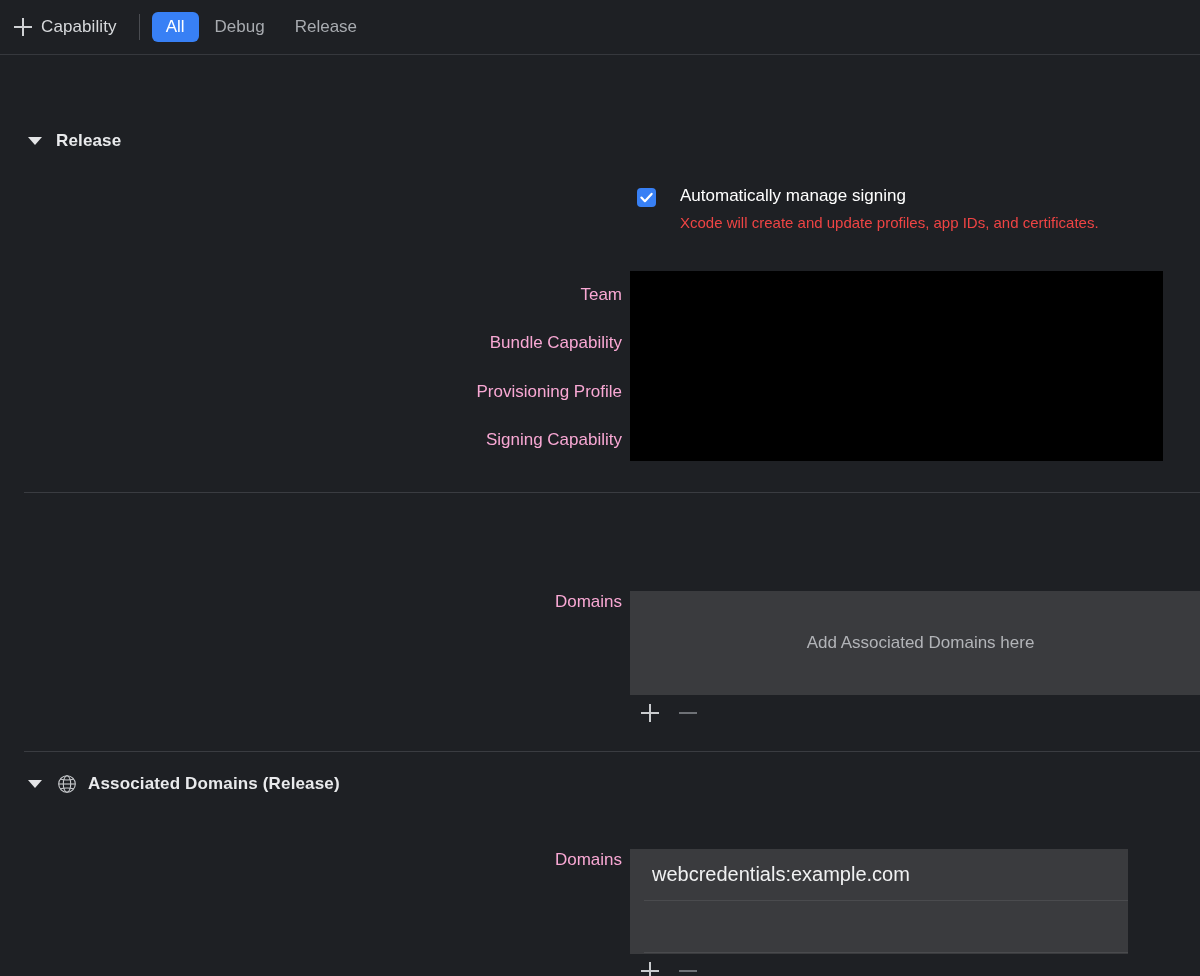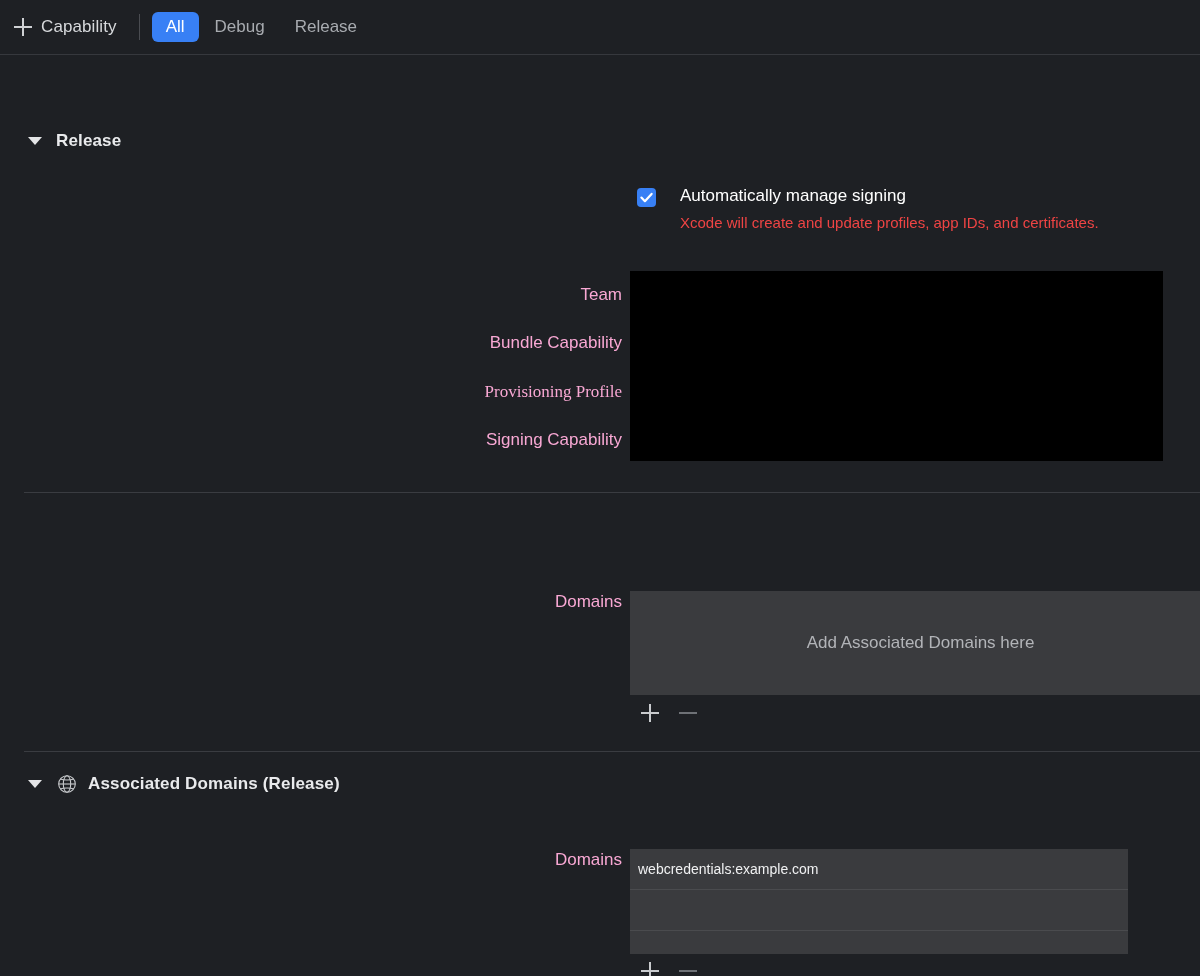--- a/index.html
+++ b/index.html
@@ -196,29 +196,30 @@
   .empty-msg {
     width: 100%;
     height: 100%;
     display: flex;
     align-items: center;
     justify-content: center;
     font-size: 17px;
     color: #b2b4b8;
   }
   .list-row {
-    height: 41px;
+    height: 52px;
     box-sizing: border-box;
     display: flex;
     align-items: center;
     padding-left: 8px;
-    font-size: 14px;
+    font-size: 20px;
     color: #f0f1f2;
     border-bottom: 1px solid #4a4b4e;
     cursor: default;
+    margin-left: 14px;
   }
   .list-row:last-child { border-bottom: none; }
 
   
   .stepper {
     position: absolute;
     display: flex;
     align-items: center;
   }
   .step-btn {
@@ -278,21 +279,21 @@
       </svg>
     </span>
     <span class="cb-text">
       <div class="cb-title">Automatically manage signing</div>
       <div class="cb-sub">Xcode will create and update profiles, app IDs, and certificates.</div>
     </span>
   </div>
 
   <div class="field-label" style="right:578px; top:230px;">Team</div>
   <div class="field-label" style="right:578px; top:278px;">Bundle Capability</div>
-  <div class="field-label" style="right:578px; top:327px;font-family:Liberation Serif, serif;">Provisioning Profile</div>
+  <div class="field-label" style="right:578px; top:327px;">Provisioning Profile</div>
   <div class="field-label" style="right:578px; top:375px;">Signing Capability</div>
 
   <div class="redacted" style="left:630px; top:216px; width:533px; height:190px;"></div>
 
   <div class="divider" style="top:437px;"></div>
 
 
   <div class="field-label" style="right:578px; top:537px;">Domains</div>
 
   <div class="list-box" style="left:630px; top:536px; width:581px; height:104px;">

